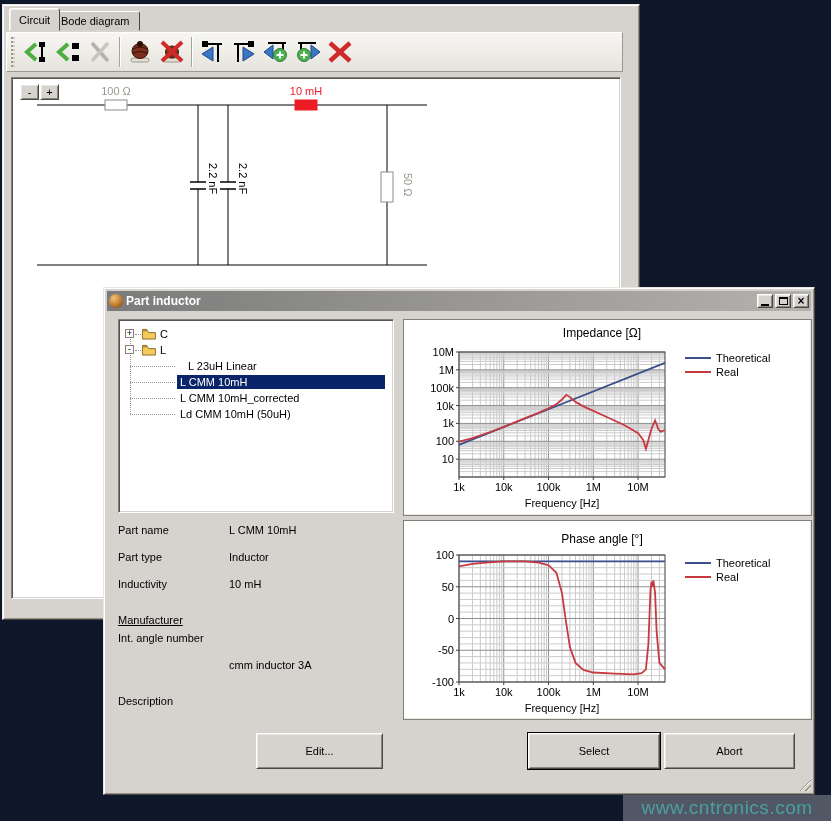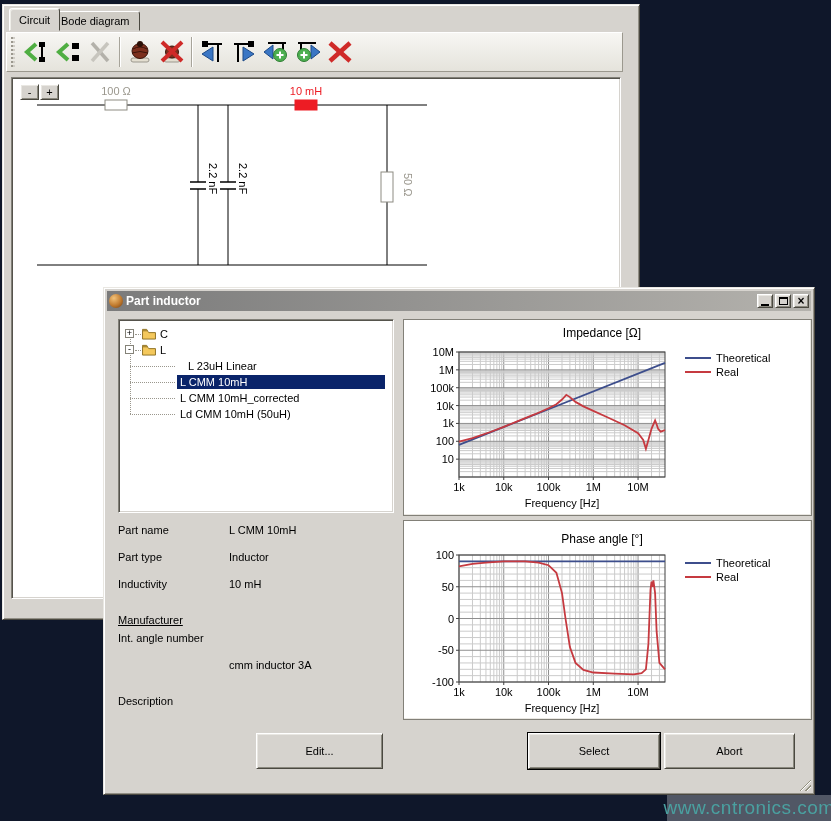--- a/index.html
+++ b/index.html
@@ -63,21 +63,21 @@
                  border:1px solid #828078; box-shadow:inset -1px -1px 0 #e9e7e2; }
   #chart-panel-0 { top:31px; height:197px; }
   #chart-panel-1 { top:232px; height:200px; }
 
   .dlg-btn { position:absolute; top:445px; height:36px; font-size:11px; }
   #resize-grip { position:absolute; right:3px; bottom:3px; width:13px; height:13px;
      background:repeating-linear-gradient(135deg,#d6d3ce 0 2px,#92907f 2px 3px,#fdfdfb 3px 4px);
      clip-path:polygon(100% 0,100% 100%,0 100%); }
 
   
-  #watermark { position:absolute; right:0; bottom:0; width:164px; height:26px;
+  #watermark { position:absolute; right:0; bottom:0; width:208px; height:26px;
                background:rgba(255,255,255,0.28); display:flex; align-items:center; justify-content:center; }
   #watermark span { color:#4aa0a0; font-size:19px; letter-spacing:0.5px; }
   svg text { font-family:"Liberation Sans", sans-serif; }
 </style>
 </head>
 <body>
 
 <div id="screen">
 
   <div id="main-window" class="raised">

